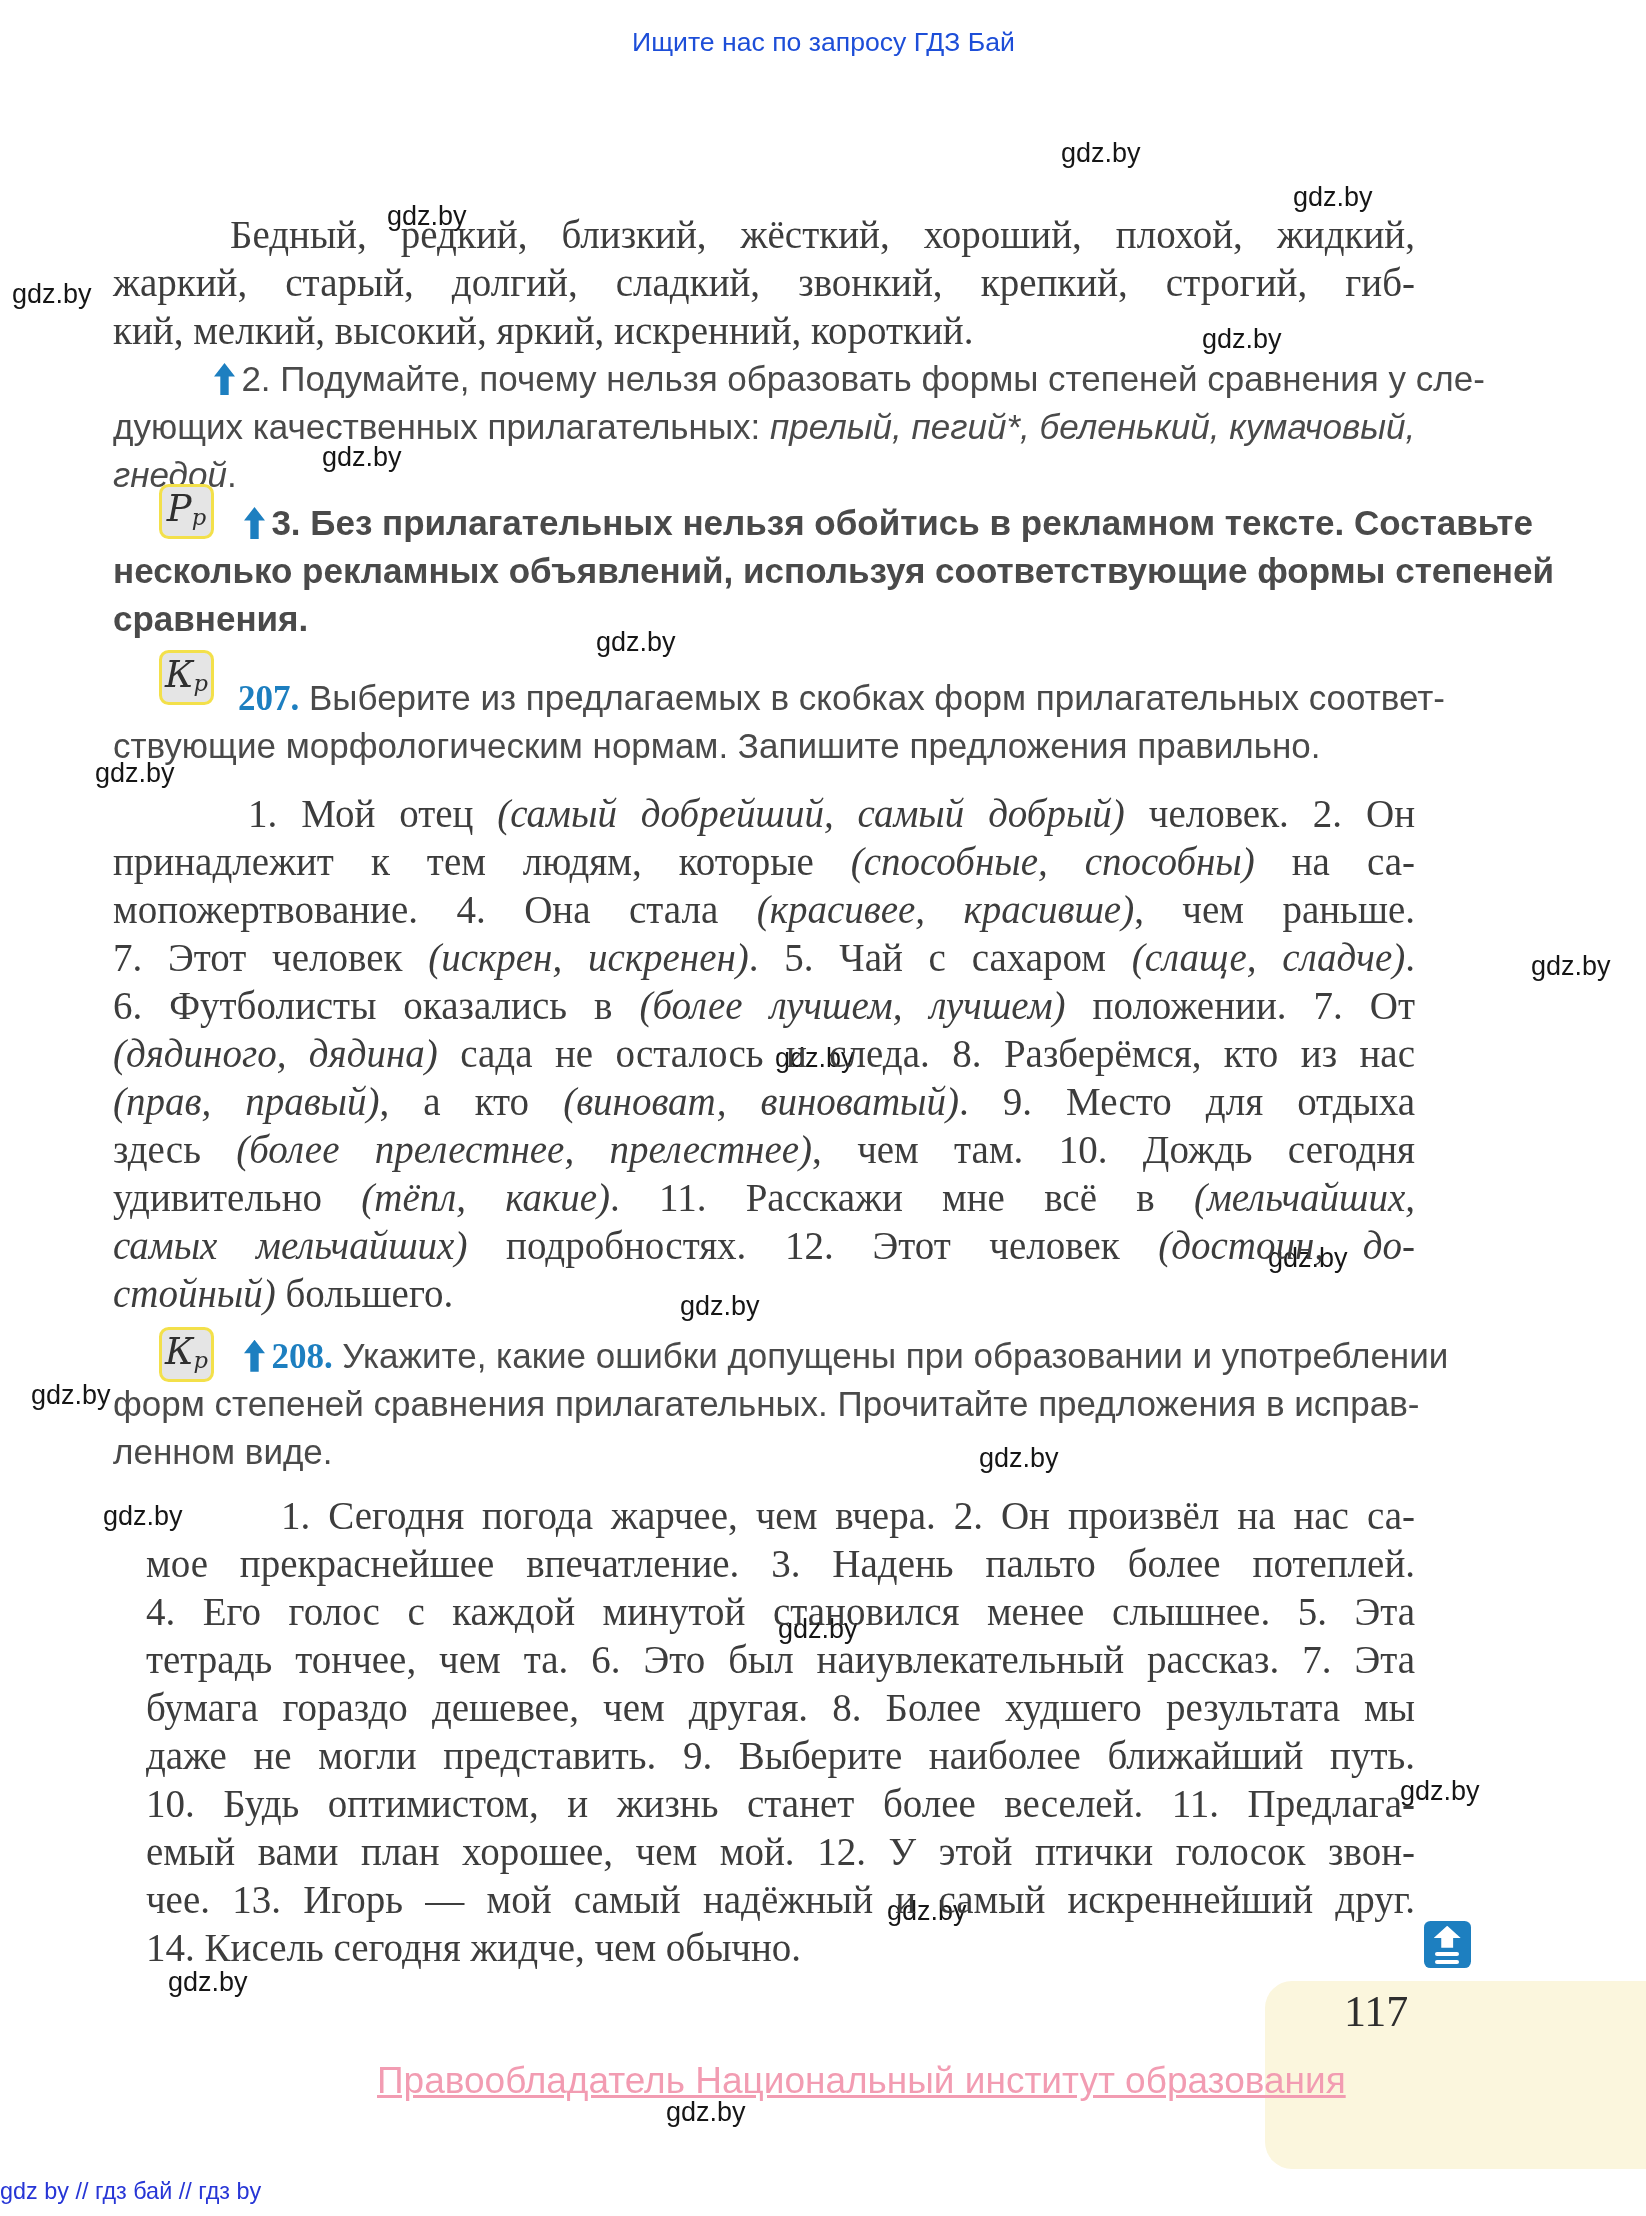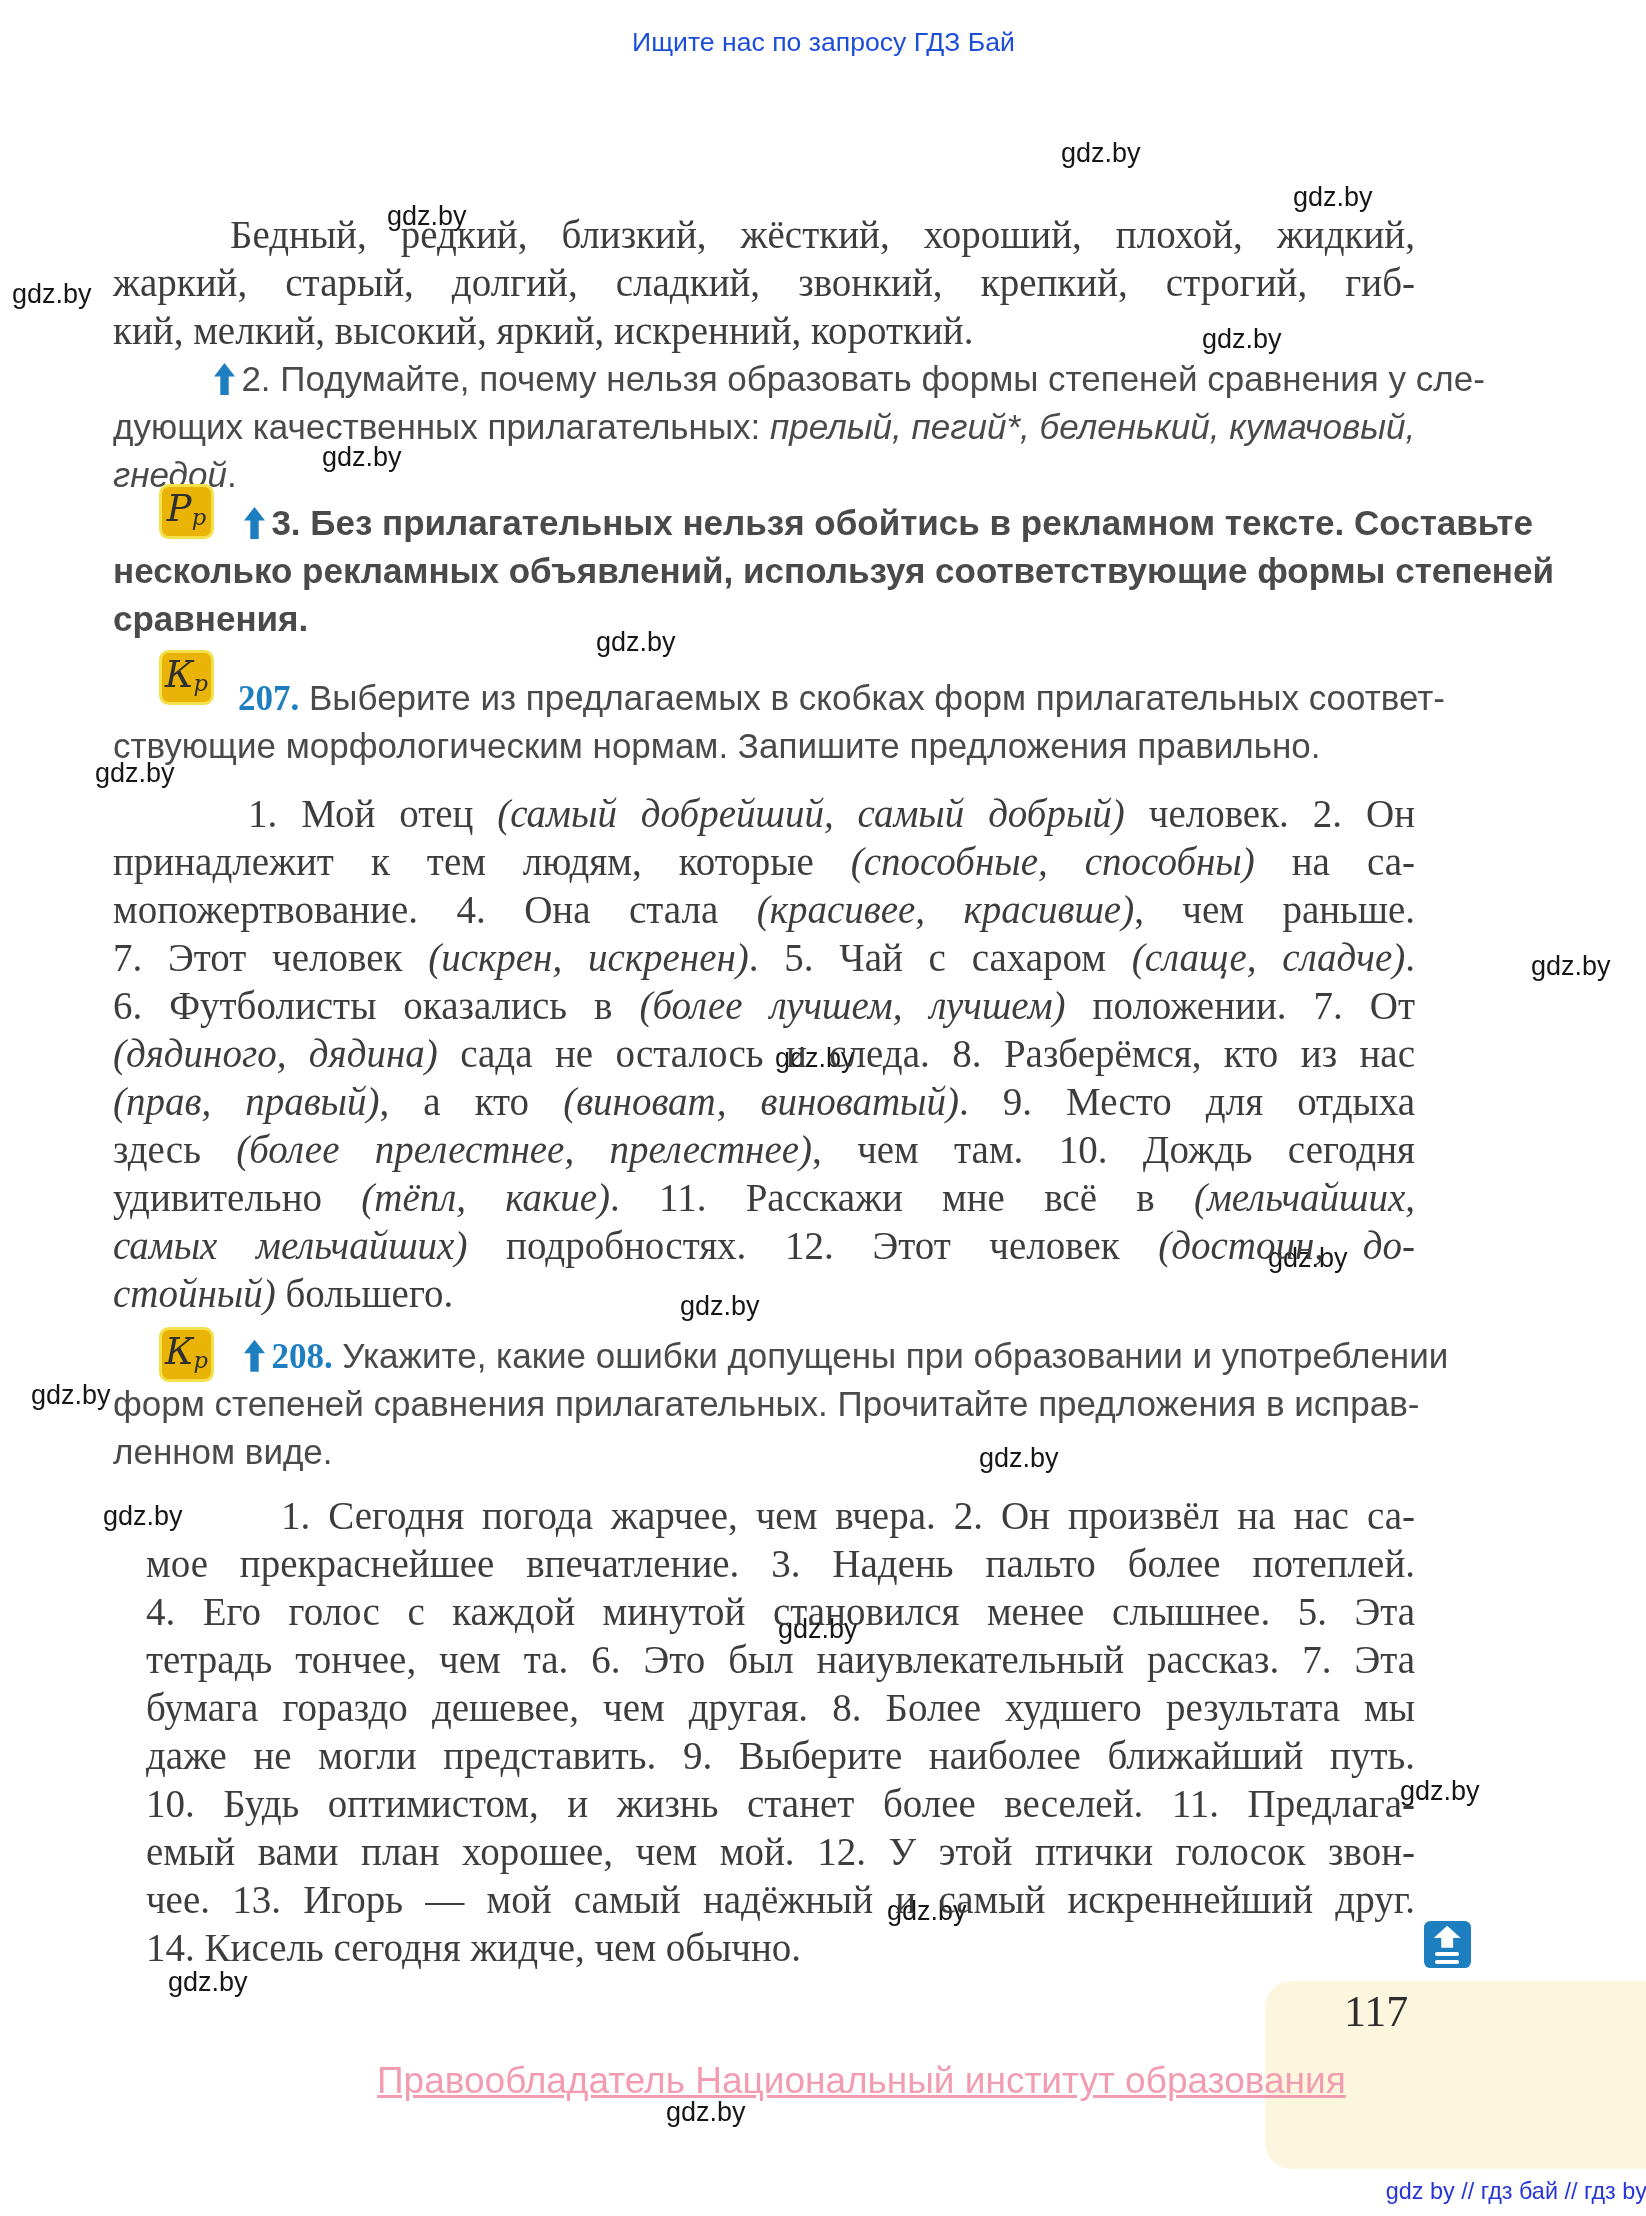--- a/index.html
+++ b/index.html
@@ -15,41 +15,41 @@
   .col{position:absolute;left:113px;top:187px;width:1302px;}
   .line{line-height:48px;height:48px;white-space:nowrap;text-align:justify;text-align-last:justify;}
   .line.last{text-align-last:left;}
   .serif .line{font-family:"Liberation Serif",serif;font-size:39px;color:#3d3d3d;}
   .sans  .line{font-family:"Liberation Sans",sans-serif;font-size:35px;color:#4a4a4a;}
   .it{font-style:italic;}
   .num{color:#1d7fc0;font-weight:bold;font-family:Liberation Serif, serif;}
   .arr{display:inline-block;width:21px;height:32px;background:#1d7fc0;vertical-align:-4px;
        margin-right:6.4px;clip-path:polygon(50% 0,100% 42%,70% 42%,70% 100%,30% 100%,30% 42%,0 42%);}
   
-  .badge{position:absolute;width:55px;height:55px;background:#eab308;border:3.2px solid #f3e04a;
+  .badge{position:absolute;width:55px;height:55px;background:#e5e5e5;border:3.2px solid #f3e04a;
          border-radius:9.7px;box-sizing:border-box;text-align:center;color:#2f2f2f;
          font-family:"DejaVu Serif",serif;font-style:italic;}
   .badge .main{font-size:37px;line-height:44px;}
   .badge .sub{font-size:22.6px;}
   
   .scrolltop{position:absolute;left:1424px;top:1921px;width:47px;height:47px;
              background:#1d7fc0;border-radius:6.4px;cursor:pointer;}
   .st-arrow{position:absolute;left:9.7px;top:4.8px;width:27px;height:22px;background:#ffffff;
             clip-path:polygon(50% 0,100% 55%,72% 55%,72% 100%,28% 100%,28% 55%,0 55%);}
   .st-bar{position:absolute;left:11.3px;width:24px;height:4px;background:#ffffff;border-radius:2.4px;}
   .st-bar.b1{top:31px;} .st-bar.b2{top:39px;}
   
   .pagebox{position:absolute;left:1265px;top:1981px;width:381px;height:188px;
            background:#fbf6dd;border-radius:27px 0 0 27px;}
   .pagenum{position:absolute;left:1344px;top:1986px;font-family:"Liberation Serif",serif;
            font-size:44px;color:#2e2e2e;}
   
   .copyright{position:absolute;left:377px;top:2060px;font-family:"Liberation Sans",sans-serif;
              font-size:37px;color:#f29cb2;text-decoration:underline;cursor:pointer;}
-  .links{position:absolute;left:0;right:0;top:2178px;text-align:right;
+  .links{position:absolute;left:0;right:0;top:2178px;text-align:left;
          font-family:"Liberation Sans",sans-serif;font-size:23.4px;color:#2736d6;cursor:pointer;}
 </style>
 </head>
 <body>
 
 <div class="page">
 
   <div class="promo">Ищите нас по запросу ГДЗ Бай</div>
 
   <div>

